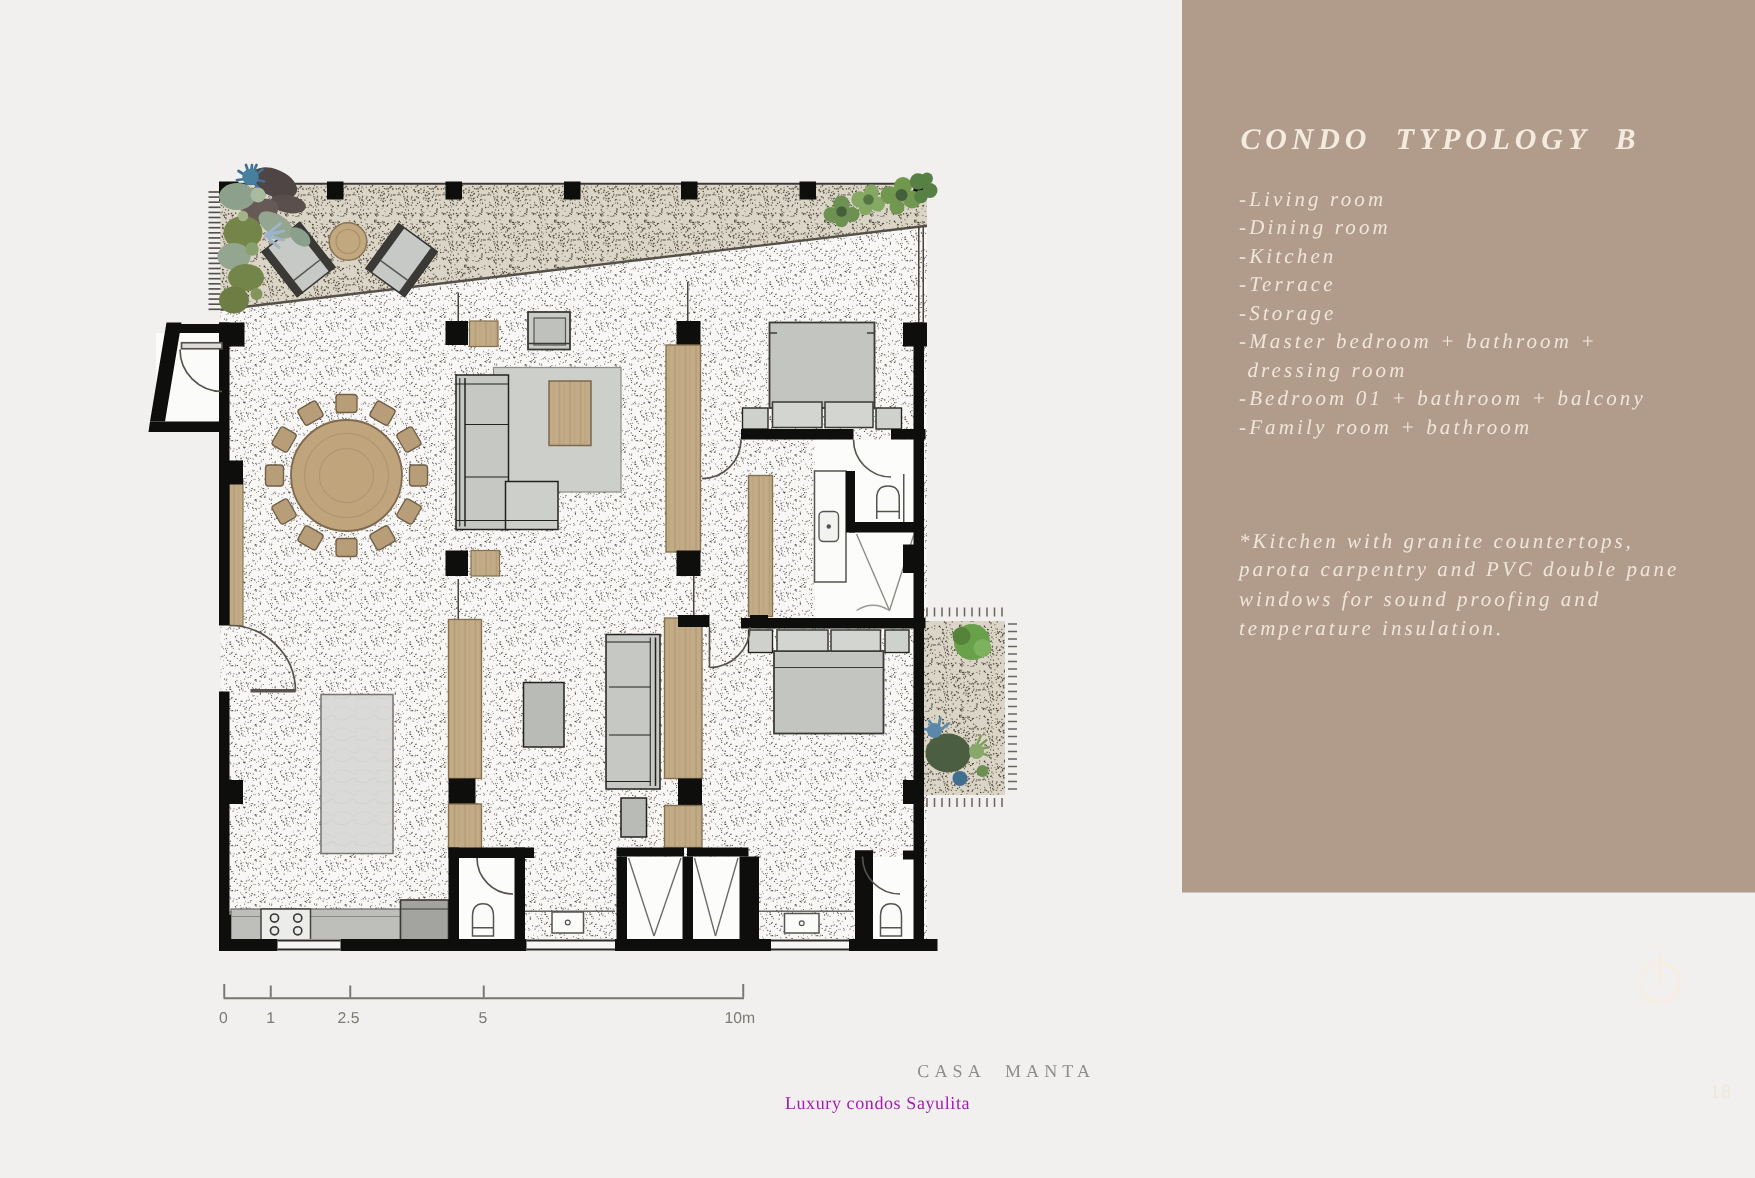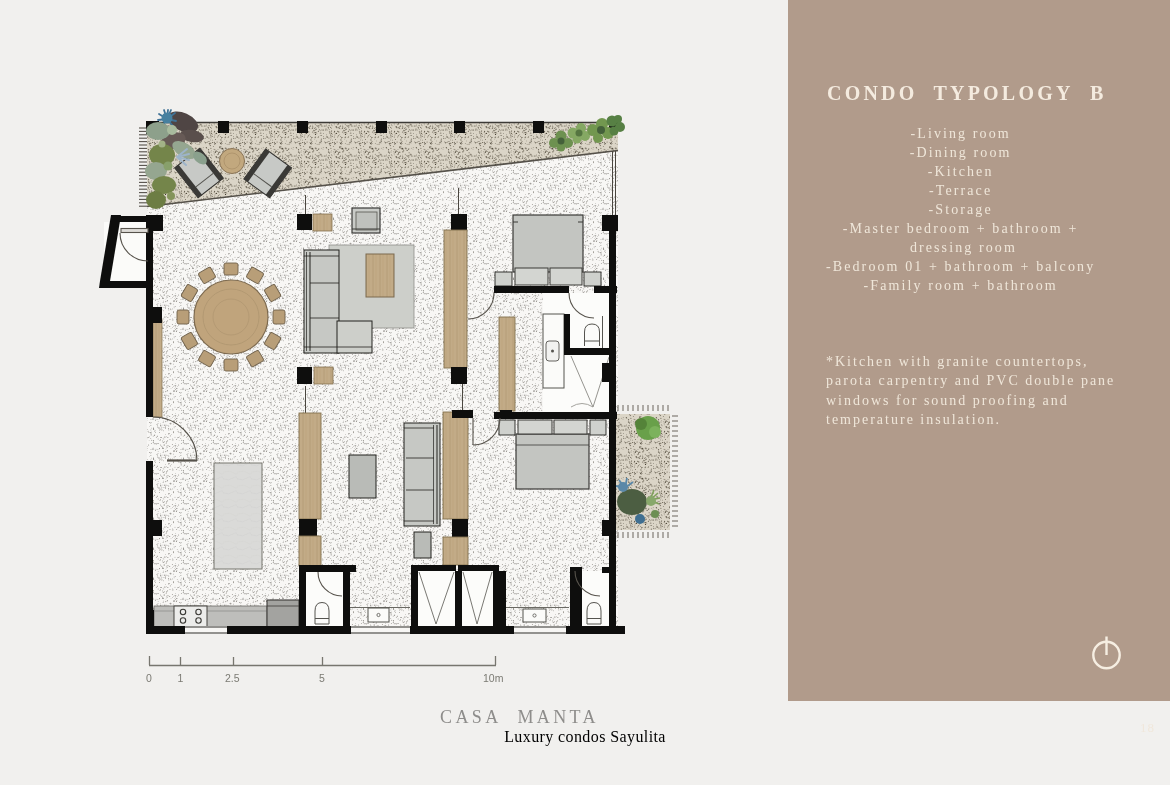--- a/index.html
+++ b/index.html
@@ -1,24 +1,24 @@
 <!DOCTYPE html>
 <html><head>
 <meta charset="utf-8">
 <style>
 html,body{margin:0;padding:0;width:1170px;height:785px;overflow:hidden;}
 body{background:#f1f0ee;font-family:"Liberation Serif",serif;position:relative;}
 #plan{position:absolute;left:0;top:0;}
-#sidebar{position:absolute;left:788px;top:0;width:382px;height:701px;background:#b19b8b;}
+#sidebar{position:absolute;left:788px;top:0;width:382px;height:595px;background:#b19b8b;font-style:italic;}
 #sb-title{position:absolute;left:39px;top:82px;color:#f4ebdf;font-size:20px;font-weight:bold;letter-spacing:3.2px;}
-.sb-list{position:absolute;left:38px;top:124px;color:#efe6d9;font-size:14px;letter-spacing:2.1px;line-height:19px;text-align:center;}
+.sb-list{position:absolute;left:38px;top:124px;color:#efe6d9;font-size:14px;letter-spacing:2.1px;line-height:19px;}
 .sb-par{position:absolute;left:38px;top:352px;color:#efe6d9;font-size:14px;letter-spacing:2px;line-height:19.3px;width:340px;}
 #pagenum{position:absolute;left:1140px;top:720px;color:#f0e7db;font-size:13px;letter-spacing:1px;}
-#casa{position:absolute;left:440px;top:707px;width:290px;text-align:left;color:#8e8d8b;font-size:18px;letter-spacing:3.4px;}
-#casa2{position:absolute;left:440px;top:728px;width:290px;text-align:center;color:#000000;font-size:16px;letter-spacing:0.4px;}
+#casa{position:absolute;left:440px;top:707px;width:290px;text-align:right;color:#8e8d8b;font-size:12px;letter-spacing:3.4px;}
+#casa2{position:absolute;left:440px;top:728px;width:290px;text-align:center;color:#a21caf;font-size:12px;letter-spacing:0.4px;}
 </style>
 </head>
 <body>
 
 <svg id="plan" width="1170" height="785" viewBox="0 0 1170 785">
 <defs>
 <pattern id="stip" width="30" height="30" patternUnits="userSpaceOnUse">
 <rect width="30" height="30" fill="#f8f7f5"></rect>
 <circle cx="7.1" cy="16.3" r="0.34" fill="#5f5a52"></circle>
 <circle cx="14.2" cy="17.4" r="0.38" fill="#55504a"></circle>

